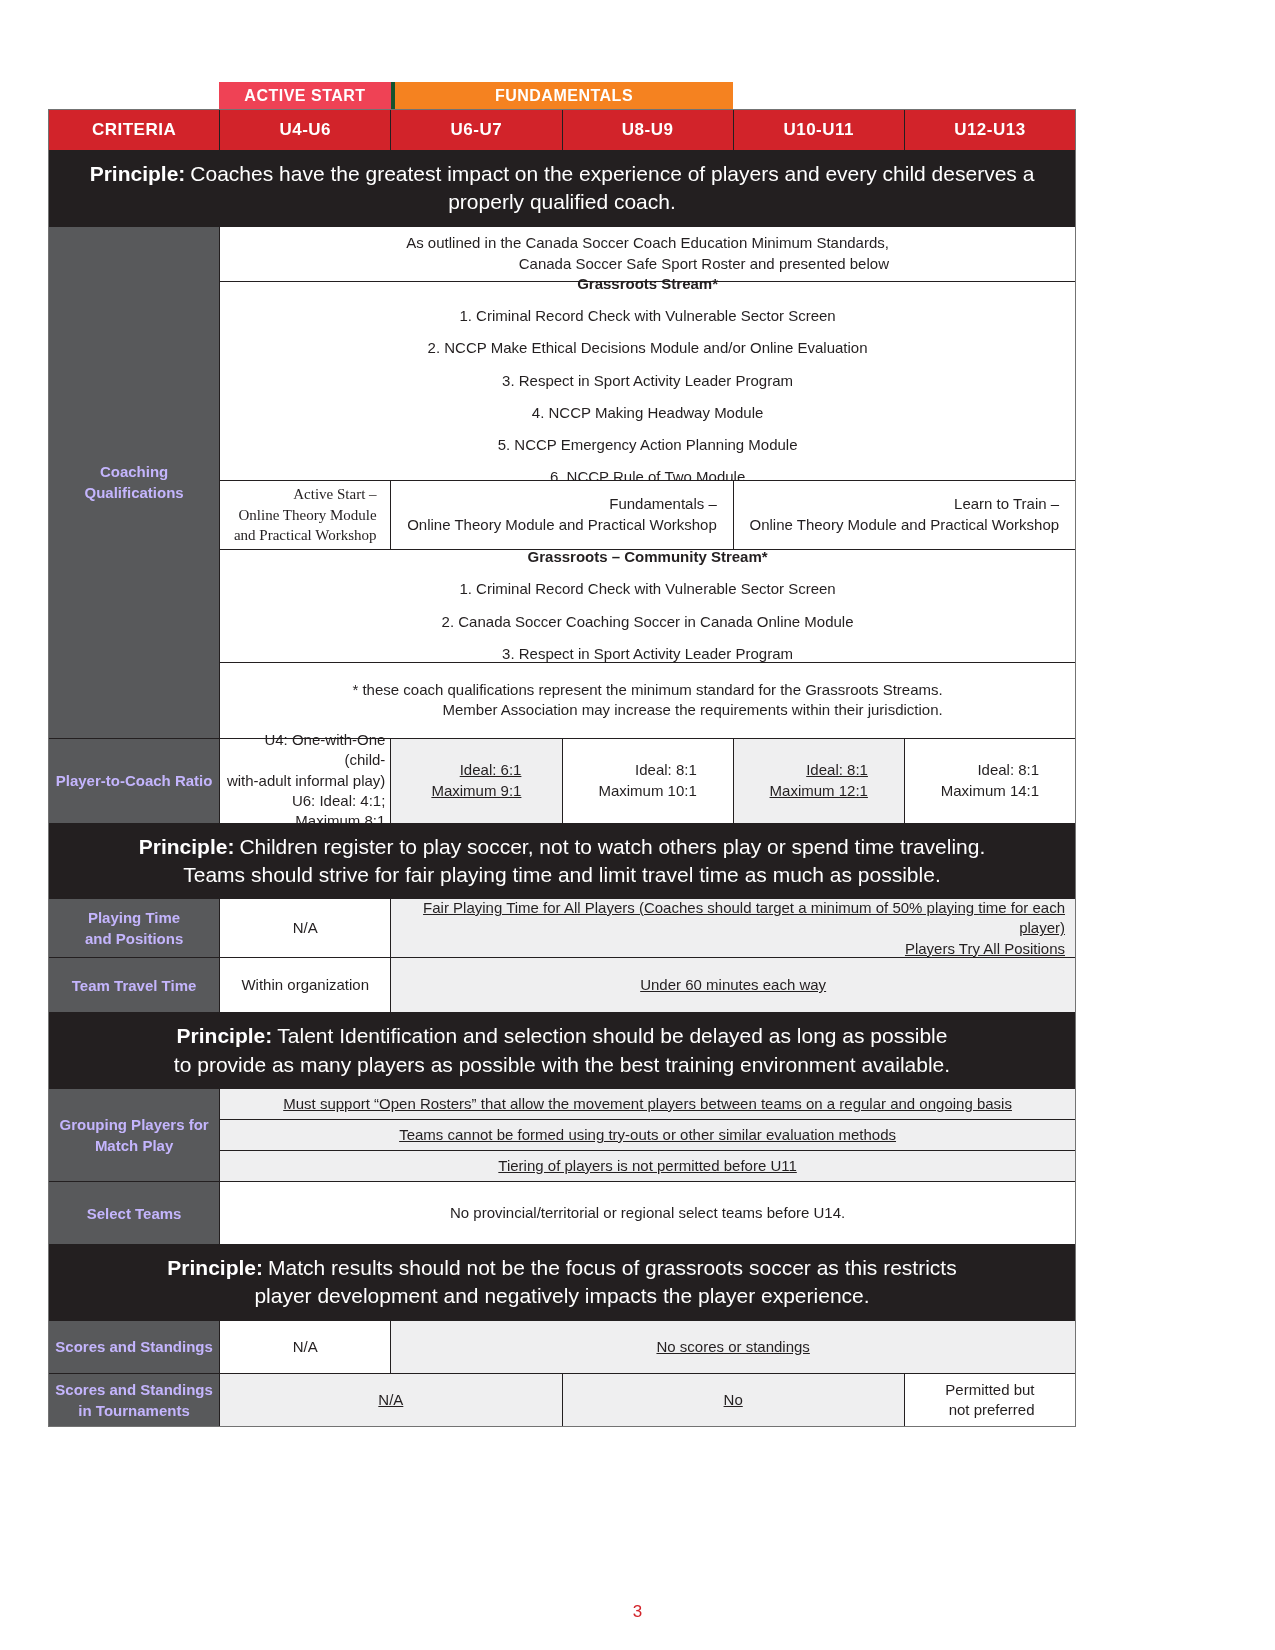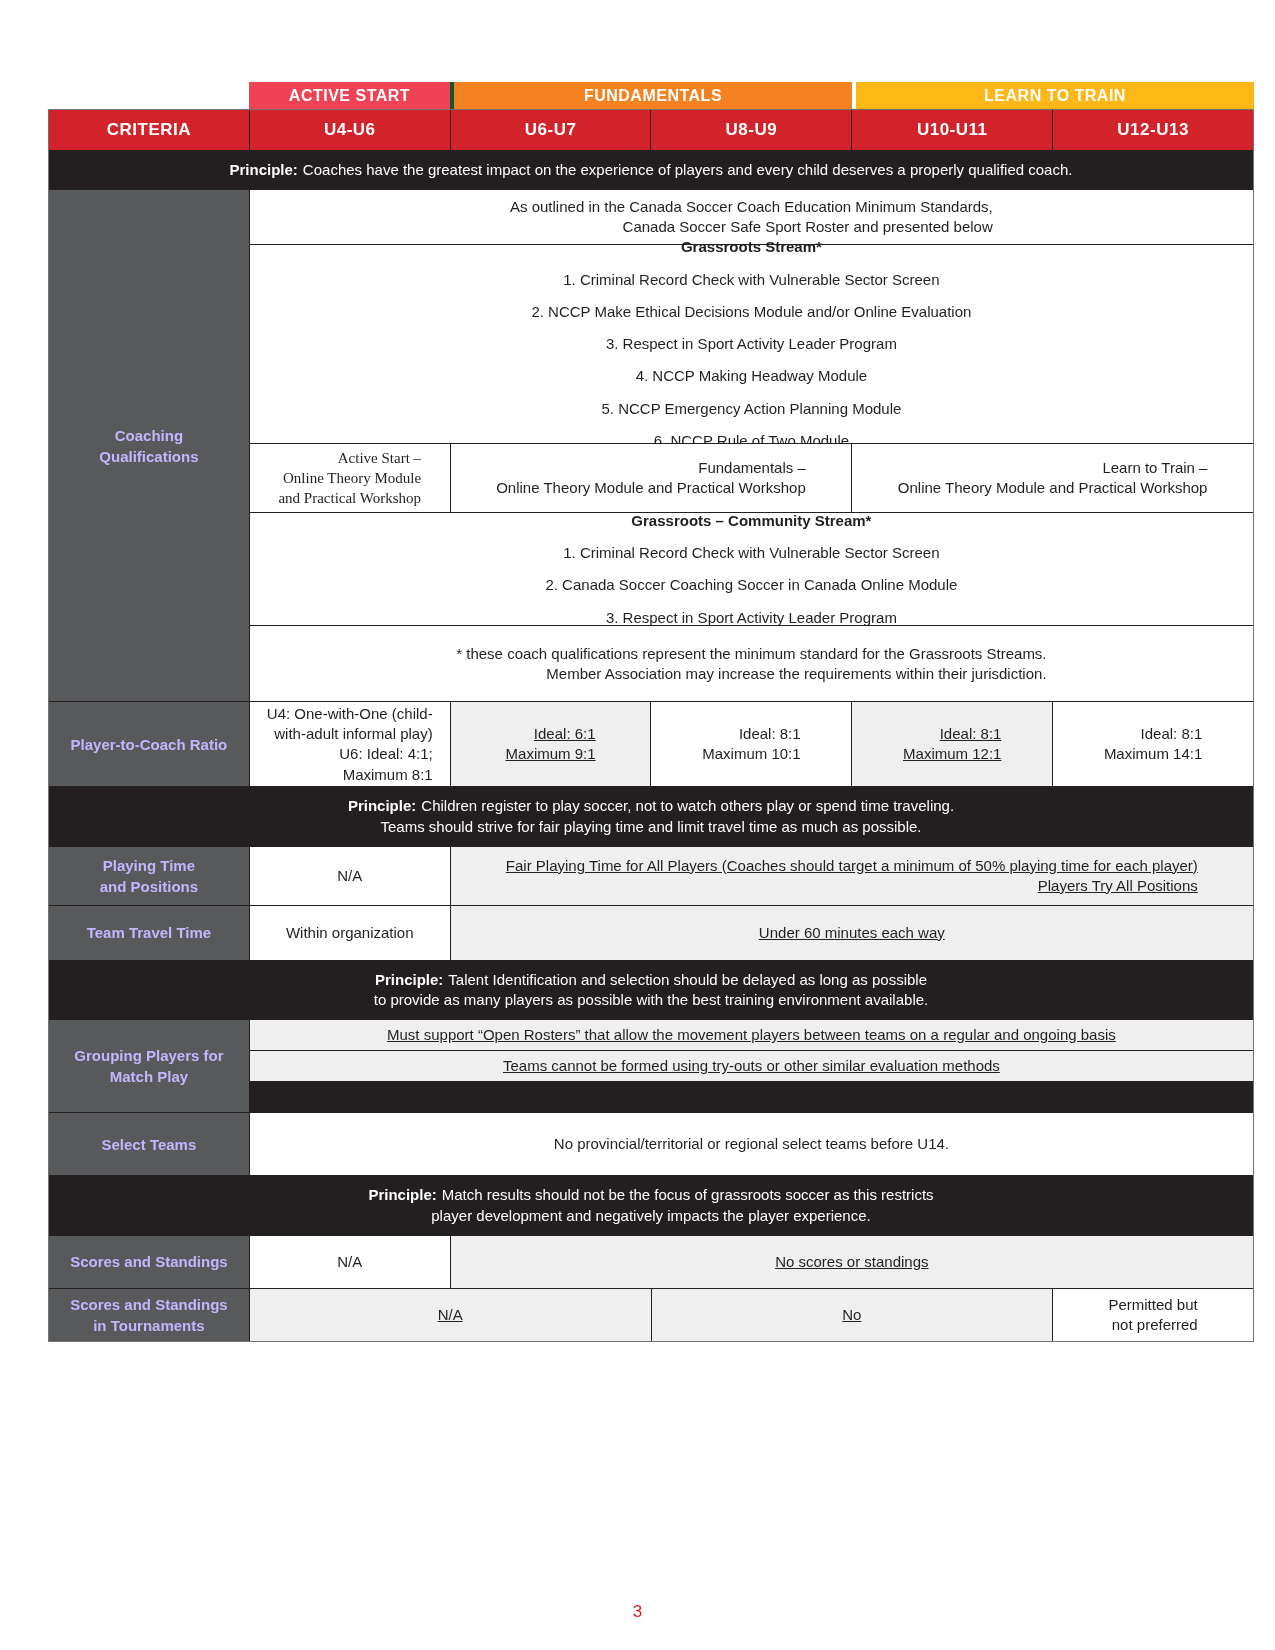--- a/index.html
+++ b/index.html
@@ -1,39 +1,39 @@
 <!DOCTYPE html>
 <html><head>
 <meta charset="utf-8">
 <style>
   html,body{margin:0;padding:0;}
   body{
     width:1275px;height:1650px;position:relative;background:#ffffff;
     font-family:"Liberation Sans", sans-serif;color:#231F20;
   }
-  .table-wrap{position:absolute;left:48px;top:82px;width:1206px;}
+  .table-wrap{position:absolute;left:48px;top:82px;width:1028px;}
 
   
   .bands{display:grid;grid-template-columns:repeat(6,1fr);height:27px;}
   .band{display:flex;align-items:center;justify-content:center;color:#fff;
         font-weight:bold;font-size:16px;letter-spacing:.5px;}
   .band-as{grid-column:2/3;background:#EF4255;}
   .band-f {grid-column:3/5;background:#F58220;border-left:4px solid #14532d;}
   .band-lt{grid-column:5/7;background:#FDB817;border-left:4px solid #fff;}
 
   
   .stack{display:flex;flex-direction:column;gap:1px;background:#231F20;
          border:1px solid #737373;box-sizing:border-box;}
   .grid{display:grid;grid-template-columns:repeat(6,1fr);gap:1px;background:#231F20;}
 
   .rc{background:#D2232A;color:#fff;font-weight:bold;font-size:17px;height:40px;
       display:flex;align-items:center;justify-content:center;letter-spacing:.5px;}
 
   .pbar{background:#231F20;color:#fff;text-align:center;padding:9px 30px;
-        font-size:15px;line-height:1.35;}
+        font-size:21px;line-height:1.35;}
   .pb{font-weight:bold;margin-right:5px;}
 
   .lab{background:#58595B;color:#c4b5fd;font-weight:bold;font-size:15px;line-height:1.4;
        display:flex;align-items:center;justify-content:center;text-align:center;
        white-space:pre-line;padding:2px 6px;}
   .c{background:#ffffff;display:flex;align-items:center;justify-content:center;
      text-align:right;white-space:pre-line;font-size:15px;line-height:1.35;padding:4px 10px;}
   .g{background:#EFEFF0;text-decoration:underline;}
   .ctitle{font-weight:bold;}
   .list{display:flex;flex-direction:column;align-items:center;justify-content:center;}
@@ -55,23 +55,20 @@
 <body>
 
 <div class="table-wrap">
 
   <div class="bands">
     <div class="band band-as">
       <span>ACTIVE START</span>
     </div>
     <div class="band band-f">
       <span>FUNDAMENTALS</span>
-    </div>
-    <div class="band band-lt">
-      <span>LEARN TO TRAIN</span>
     </div>
   </div>
 
   <div class="stack">
 
     <div class="grid">
       <div class="rc">CRITERIA</div>
       <div class="rc">U4-U6</div>
       <div class="rc">U6-U7</div>
       <div class="rc">U8-U9</div>
@@ -153,20 +150,21 @@
     <div class="pbar">
       <div><span class="pb">Principle:</span><span>Talent Identification and selection should be delayed as long as possible</span></div>
       <div>to provide as many players as possible with the best training environment available.</div>
     </div>
 
     <div class="grid sec-grouping">
       <div class="lab" style="grid-area:1/1/4/2;">Grouping Players for
 Match Play</div>
       <div class="c g" style="grid-area:1/2/2/7;">Must support “Open Rosters” that allow the movement players between teams on a regular and ongoing basis</div>
       <div class="c g" style="grid-area:2/2/3/7;">Teams cannot be formed using try-outs or other similar evaluation methods</div>
+      <div class="c g" style="grid-area:3/2/4/7;">Tiering of players is not permitted before U11</div>
     </div>
 
     <div class="grid sec-select">
       <div class="lab">Select Teams</div>
       <div class="c" style="grid-column:2/7;">No provincial/territorial or regional select teams before U14.</div>
     </div>
 
     <div class="pbar">
       <div><span class="pb">Principle:</span><span>Match results should not be the focus of grassroots soccer as this restricts</span></div>
       <div>player development and negatively impacts the player experience.</div>

